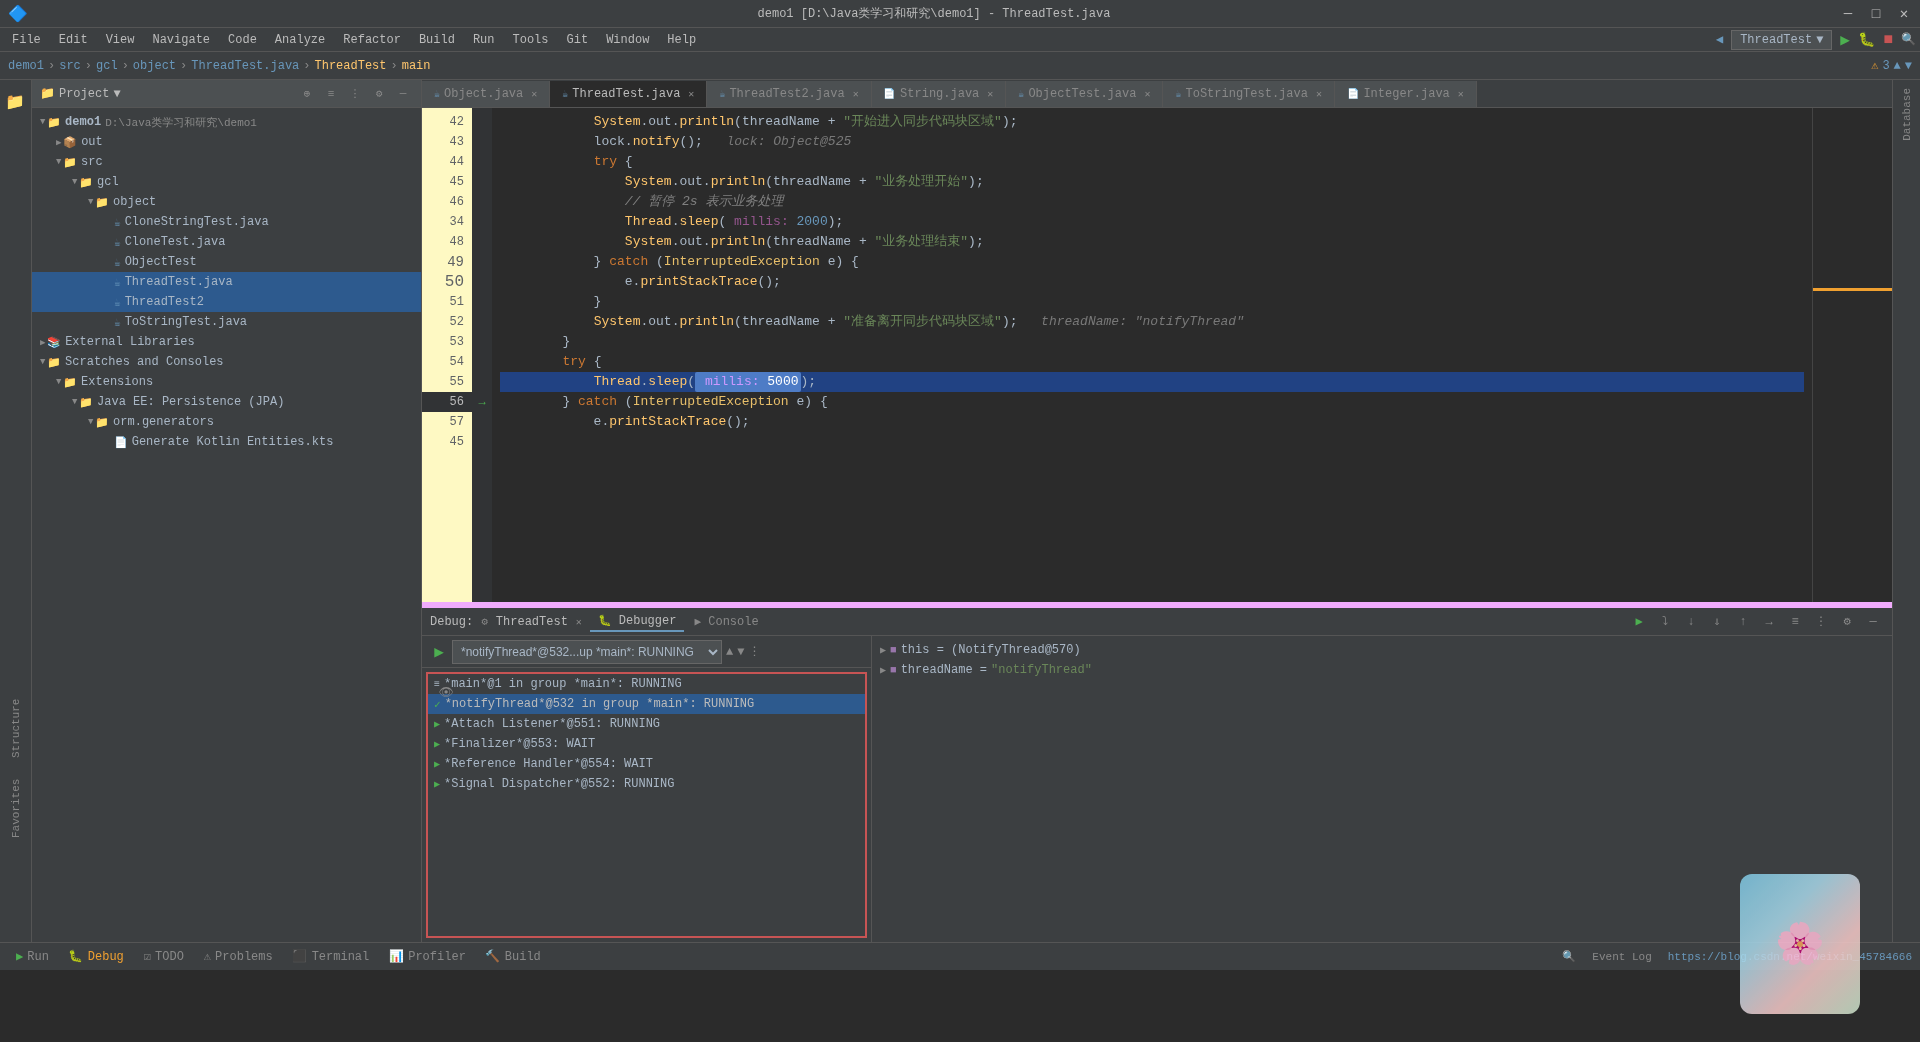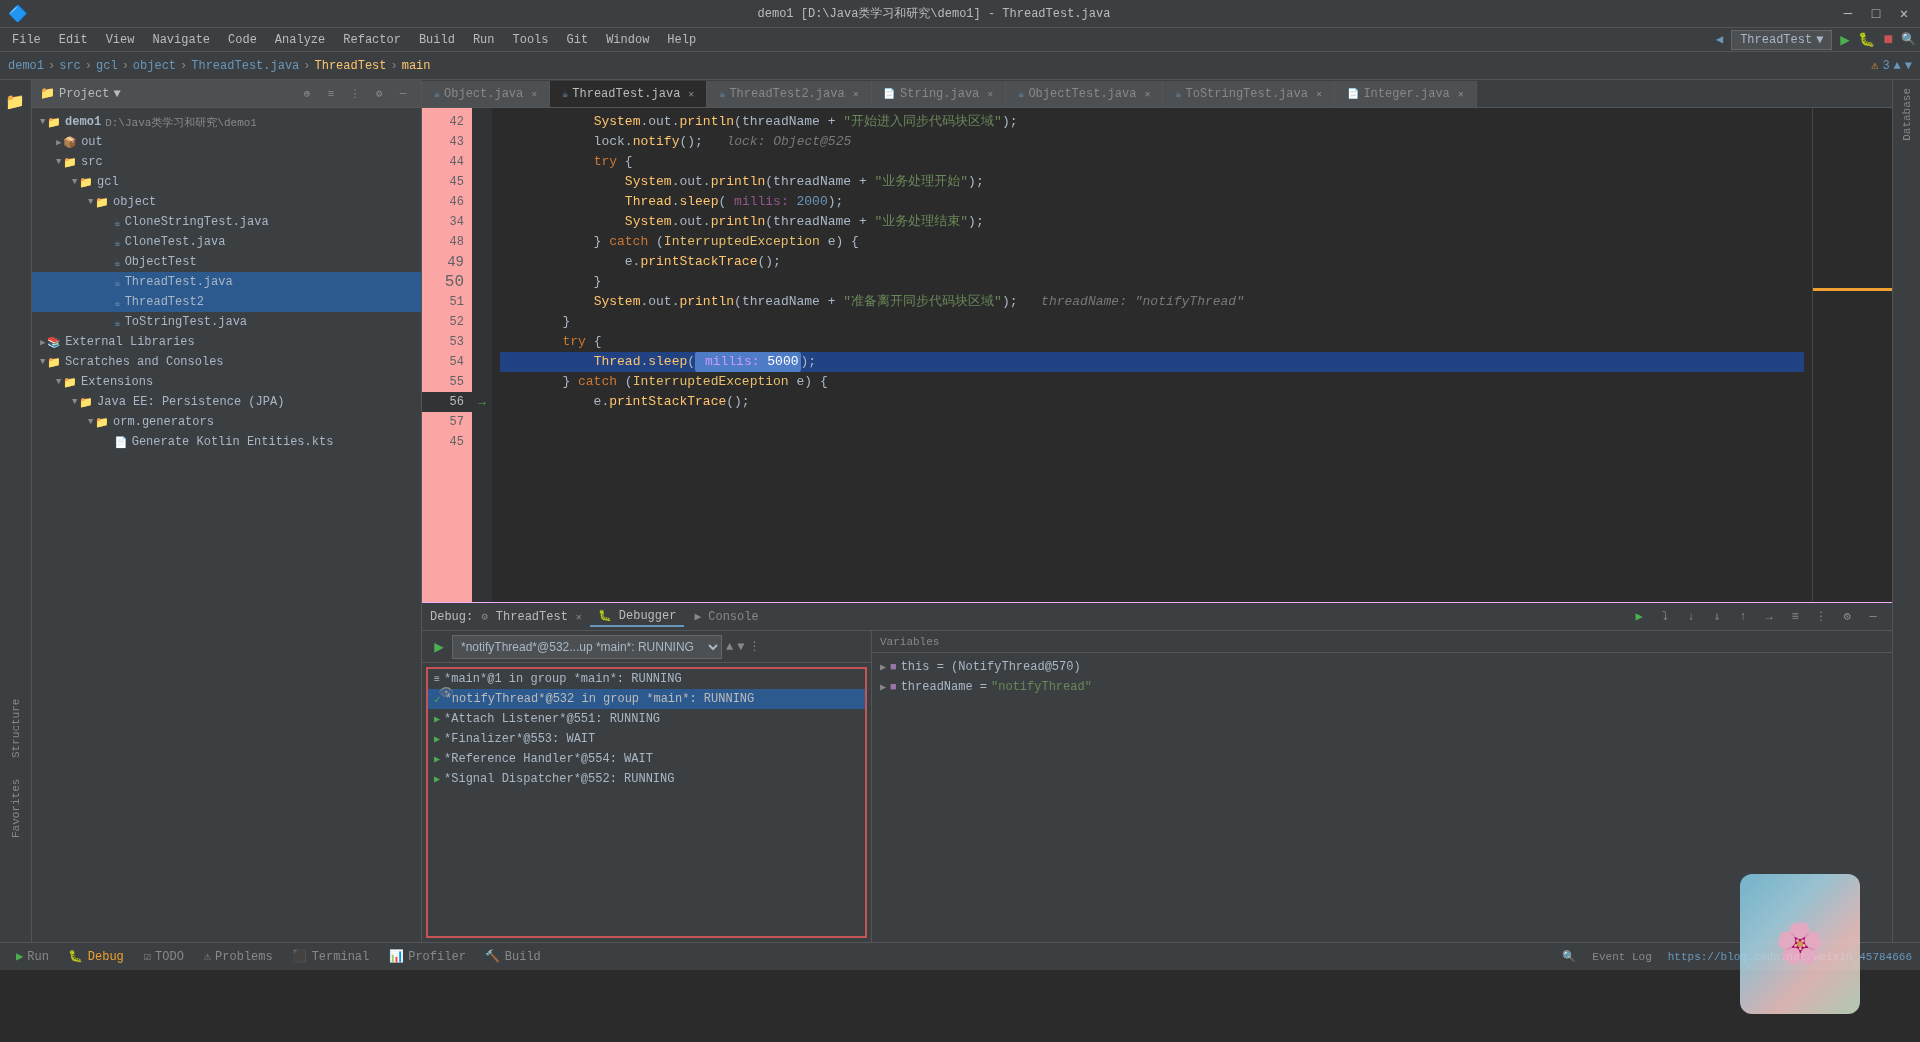--- a/index.html
+++ b/index.html
@@ -51,21 +51,21 @@
     .code-line.highlighted { background: #214283; width: 100%; }
     .kw { color: #cc7832; }
     .str { color: #6a8759; }
     .num { color: #6897bb; }
     .comment { color: #808080; font-style: italic; }
     .fn { color: #ffc66d; }
     .type { color: #e8bf6a; }
     .param { color: #94558d; }
 
     
-    .debug-panel { height: 340px; background: #3c3f41; border-top: 1px solid #f0abfc; display: flex; flex-direction: column; }
+    .debug-panel { height: 340px; background: #3c3f41; border-top: 6px solid #f0abfc; display: flex; flex-direction: column; }
     .debug-header { height: 28px; background: #3c3f41; display: flex; align-items: center; padding: 0 8px; gap: 8px; border-bottom: 1px solid #555; font-size: 12px; }
     .debug-tabs { display: flex; align-items: center; gap: 2px; }
     .debug-tab { padding: 2px 8px; cursor: pointer; color: #888; font-size: 12px; }
     .debug-tab.active { color: #bbbbbb; border-bottom: 2px solid #6897bb; }
     .debug-toolbar { margin-left: auto; display: flex; gap: 4px; }
     .debug-btn { width: 22px; height: 22px; display: flex; align-items: center; justify-content: center; cursor: pointer; color: #8a8a8a; font-size: 12px; }
 
     
     .debug-body { flex: 1; display: flex; overflow: hidden; }
     .frames-panel { width: 450px; border-right: 1px solid #555; display: flex; flex-direction: column; }
@@ -304,21 +304,21 @@
       </div>
       <div class="editor-tab">
         <span style="color:#888; font-size:10px;">📄</span>
         <span>Integer.java</span>
         <span class="tab-close">✕</span>
       </div>
     </div>
 
     <div class="code-editor" style="flex:1; overflow:hidden;">
 
-      <div style="width:50px; background:#fca5a5; padding-top:4px; user-select:none; flex-shrink:0;">
+      <div style="width:50px; background:#fef9c3; padding-top:4px; user-select:none; flex-shrink:0;">
         <div style="height:20px; display:flex; align-items:center; justify-content:flex-end; padding-right:8px; color:#606366; font-size:12px;">42</div>
         <div style="height:20px; display:flex; align-items:center; justify-content:flex-end; padding-right:8px; color:#606366; font-size:12px;">43</div>
         <div style="height:20px; display:flex; align-items:center; justify-content:flex-end; padding-right:8px; color:#606366; font-size:12px;">44</div>
         <div style="height:20px; display:flex; align-items:center; justify-content:flex-end; padding-right:8px; color:#606366; font-size:12px;">45</div>
         <div style="height:20px; display:flex; align-items:center; justify-content:flex-end; padding-right:8px; color:#606366; font-size:12px;">46</div>
         <div style="height:20px; display:flex; align-items:center; justify-content:flex-end; padding-right:8px; color:#606366; font-size:12px;">34</div>
         <div style="height:20px; display:flex; align-items:center; justify-content:flex-end; padding-right:8px; color:#606366; font-size:12px;">48</div>
         <div style="height:20px; display:flex; align-items:center; justify-content:flex-end; padding-right:8px; color:#606366; font-size:14px;">49</div>
         <div style="height:20px; display:flex; align-items:center; justify-content:flex-end; padding-right:8px; color:#606366; font-size:16px;">50</div>
         <div style="height:20px; display:flex; align-items:center; justify-content:flex-end; padding-right:8px; color:#606366; font-size:12px;">51</div>
@@ -360,20 +360,23 @@
         <div class="code-line">
           <span style="color:#a9b7c6;">            lock.</span><span class="fn">notify</span><span style="color:#a9b7c6;">();</span><span class="inline-hint">  lock: Object@525</span>
         </div>
         <div class="code-line">
           <span style="color:#a9b7c6;">            </span><span class="kw">try</span><span style="color:#a9b7c6;"> {</span>
         </div>
         <div class="code-line">
           <span style="color:#a9b7c6;">                </span><span class="fn">System</span><span style="color:#a9b7c6;">.</span><span style="color:#a9b7c6;">out</span><span style="color:#a9b7c6;">.</span><span class="fn">println</span><span style="color:#a9b7c6;">(threadName + </span><span class="str">"业务处理开始"</span><span style="color:#a9b7c6;">);</span>
         </div>
         <div class="code-line">
+          <span class="comment">                // 暂停 2s 表示业务处理</span>
+        </div>
+        <div class="code-line">
           <span style="color:#a9b7c6;">                </span><span class="fn">Thread</span><span style="color:#a9b7c6;">.</span><span class="fn">sleep</span><span style="color:#a9b7c6;">( </span><span class="param">millis:</span><span style="color:#a9b7c6;"> </span><span class="num">2000</span><span style="color:#a9b7c6;">);</span>
         </div>
         <div class="code-line">
           <span style="color:#a9b7c6;">                </span><span class="fn">System</span><span style="color:#a9b7c6;">.</span><span style="color:#a9b7c6;">out</span><span style="color:#a9b7c6;">.</span><span class="fn">println</span><span style="color:#a9b7c6;">(threadName + </span><span class="str">"业务处理结束"</span><span style="color:#a9b7c6;">);</span>
         </div>
         <div class="code-line">
           <span style="color:#a9b7c6;">            } </span><span class="kw">catch</span><span style="color:#a9b7c6;"> (</span><span class="type">InterruptedException</span><span style="color:#a9b7c6;"> e) {</span>
         </div>
         <div class="code-line">
           <span style="color:#a9b7c6;">                e.</span><span class="fn">printStackTrace</span><span style="color:#a9b7c6;">();</span>
@@ -480,23 +483,20 @@
               <span style="font-size:12px; color:#a9b7c6;">*Signal Dispatcher*@552: RUNNING</span>
             </div>
           </div>
 
           <div style="position:absolute; left:436px; bottom:340px; display:flex; flex-direction:column; gap:4px;">
             <div style="width:20px; height:20px; display:flex; align-items:center; justify-content:center; cursor:pointer; color:#888;">👁</div>
           </div>
         </div>
 
         <div class="variables-panel">
-          <div style="display:flex; align-items:center; padding:0 8px; height:22px; border-bottom:1px solid #555;">
-            <span style="font-size:11px; color:#888;">Variables</span>
-          </div>
           <div class="variables-content">
             <div class="var-item">
               <span class="var-expand">▶</span>
               <span class="var-icon">■</span>
               <span class="var-name">this = (NotifyThread@570)</span>
             </div>
             <div class="var-item">
               <span class="var-expand">▶</span>
               <span class="var-icon">■</span>
               <span class="var-name">threadName = </span>

